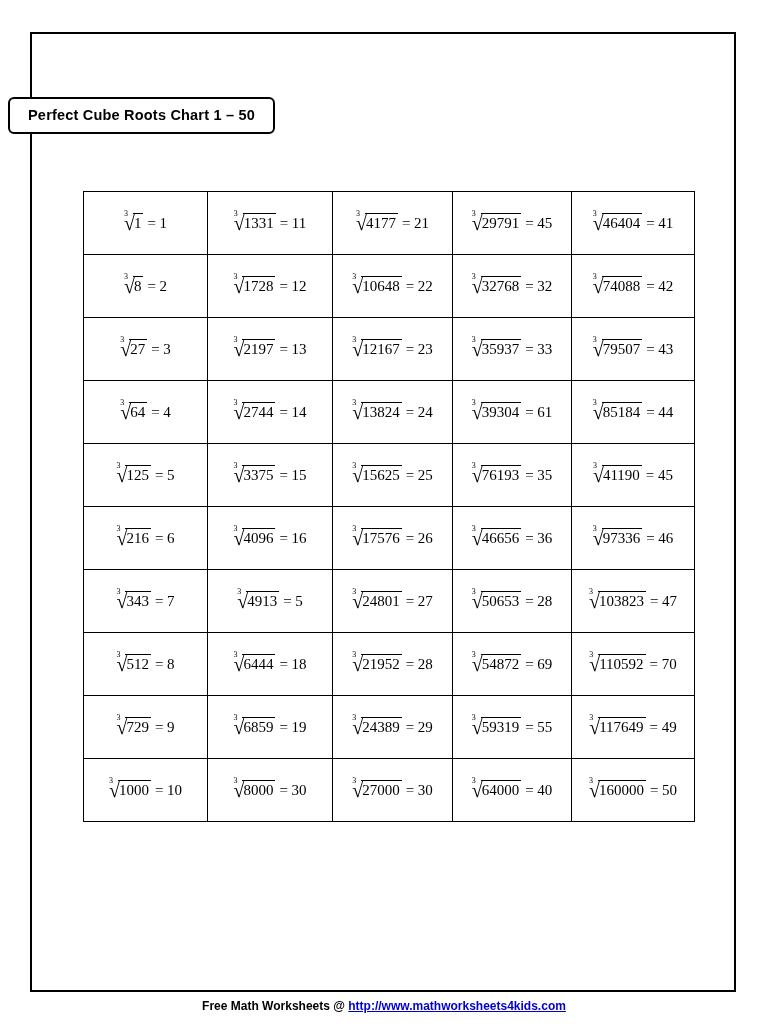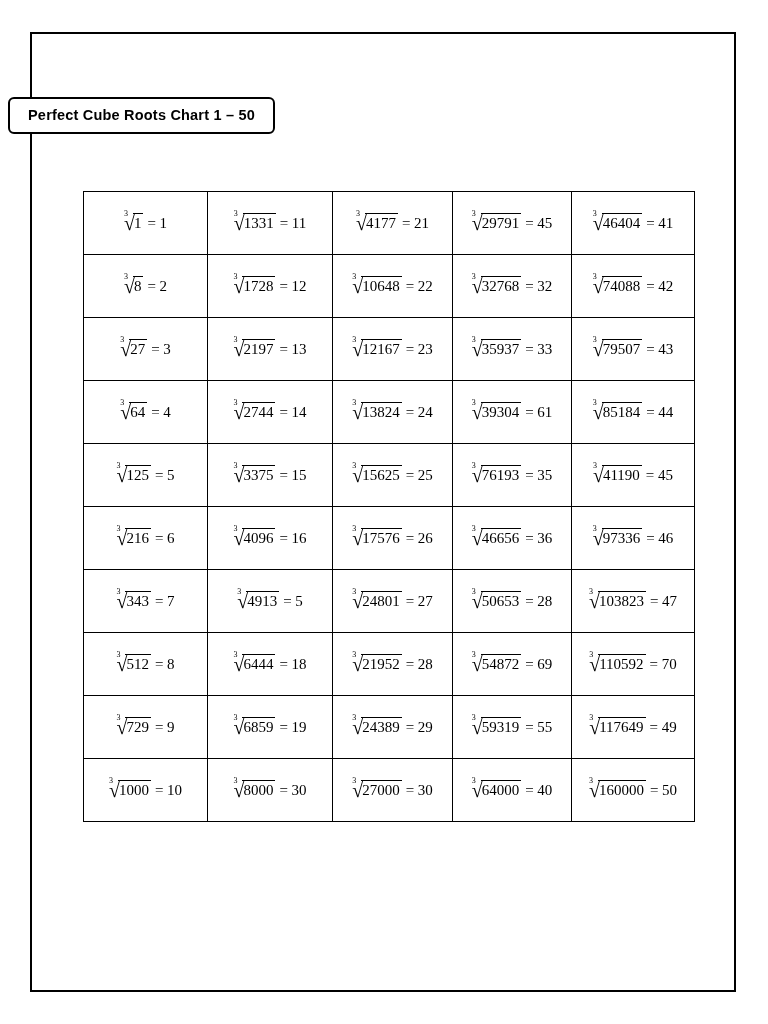--- a/index.html
+++ b/index.html
@@ -215,13 +215,16 @@
             <td class="c0"><span class="expr"><span class="radical"><span class="index">3</span><span class="radsign">√</span><span class="radicand">1000</span></span><span class="eq">= 10</span></span></td>
             <td class="c1"><span class="expr"><span class="radical"><span class="index">3</span><span class="radsign">√</span><span class="radicand">8000</span></span><span class="eq">= 30</span></span></td>
             <td class="c2"><span class="expr"><span class="radical"><span class="index">3</span><span class="radsign">√</span><span class="radicand">27000</span></span><span class="eq">= 30</span></span></td>
             <td class="c3"><span class="expr"><span class="radical"><span class="index">3</span><span class="radsign">√</span><span class="radicand">64000</span></span><span class="eq">= 40</span></span></td>
             <td class="c4"><span class="expr"><span class="radical"><span class="index">3</span><span class="radsign">√</span><span class="radicand">160000</span></span><span class="eq">= 50</span></span></td>
           </tr>
         </tbody>
     </table>
   </div>
 
+  <div class="footer">
+    <span>Free Math Worksheets @ </span><a href="#">http://www.mathworksheets4kids.com</a>
+  </div>
 </div>
 
 </body></html>

